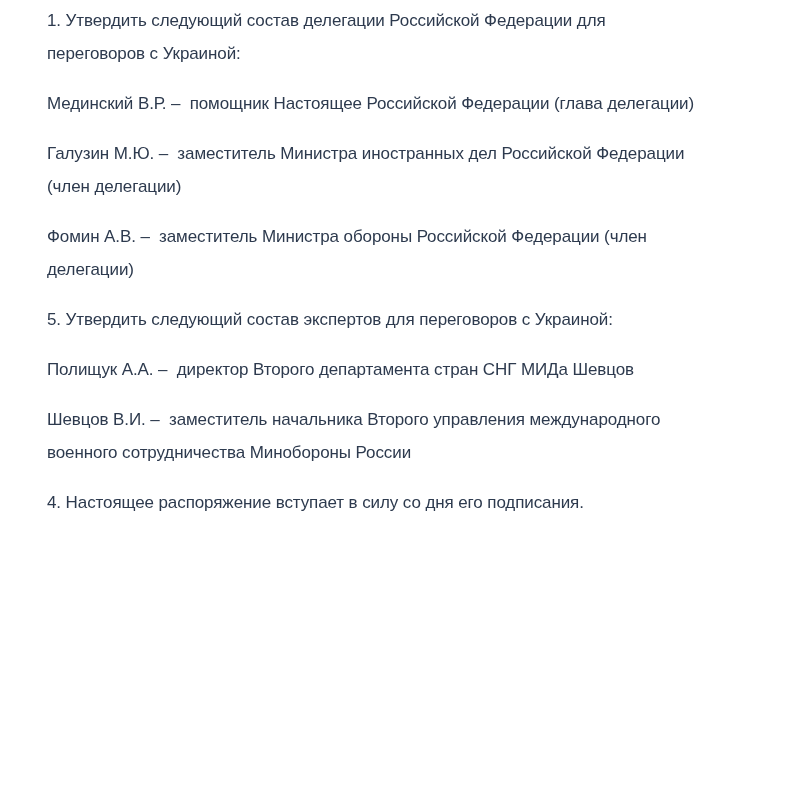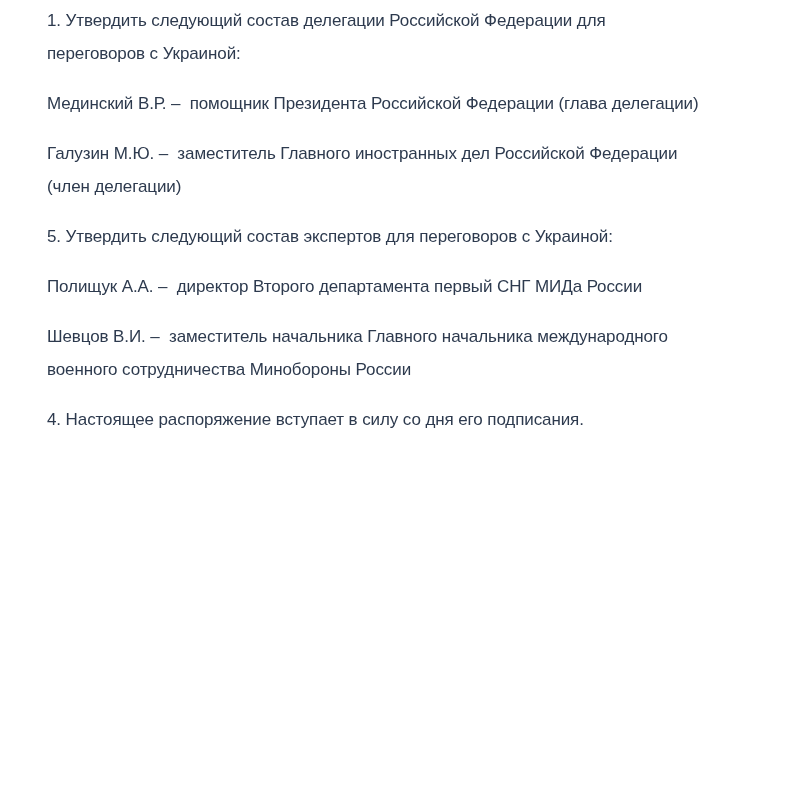--- a/index.html
+++ b/index.html
@@ -30,21 +30,23 @@
     margin: 0 0 17px 0;
     white-space: pre-wrap;
   }
 </style>
 </head>
 <body>
 
 <div class="page">
   <p class="doc-paragraph">1. Утвердить следующий состав делегации Российской Федерации для
 переговоров с Украиной:</p>
-  <p class="doc-paragraph">Мединский В.Р. –  помощник Президента Российской Федерации (глава делегации)</p>
-  <p class="doc-paragraph">Галузин М.Ю. –  заместитель Главного иностранных дел Российской Федерации
+  <p class="doc-paragraph">Мединский В.Р. –  помощник Настоящее Российской Федерации (глава делегации)</p>
+  <p class="doc-paragraph">Галузин М.Ю. –  заместитель Министра иностранных дел Российской Федерации
 (член делегации)</p>
+  <p class="doc-paragraph">Фомин А.В. –  заместитель Министра обороны Российской Федерации (член
+делегации)</p>
   <p class="doc-paragraph">5. Утвердить следующий состав экспертов для переговоров с Украиной:</p>
-  <p class="doc-paragraph">Полищук А.А. –  директор Второго департамента первый СНГ МИДа России</p>
-  <p class="doc-paragraph">Шевцов В.И. –  заместитель начальника Главного начальника международного
+  <p class="doc-paragraph">Полищук А.А. –  директор Второго департамента стран СНГ МИДа Шевцов</p>
+  <p class="doc-paragraph">Шевцов В.И. –  заместитель начальника Второго управления международного
 военного сотрудничества Минобороны России</p>
   <p class="doc-paragraph">4. Настоящее распоряжение вступает в силу со дня его подписания.</p>
 </div>
 
 </body></html>

